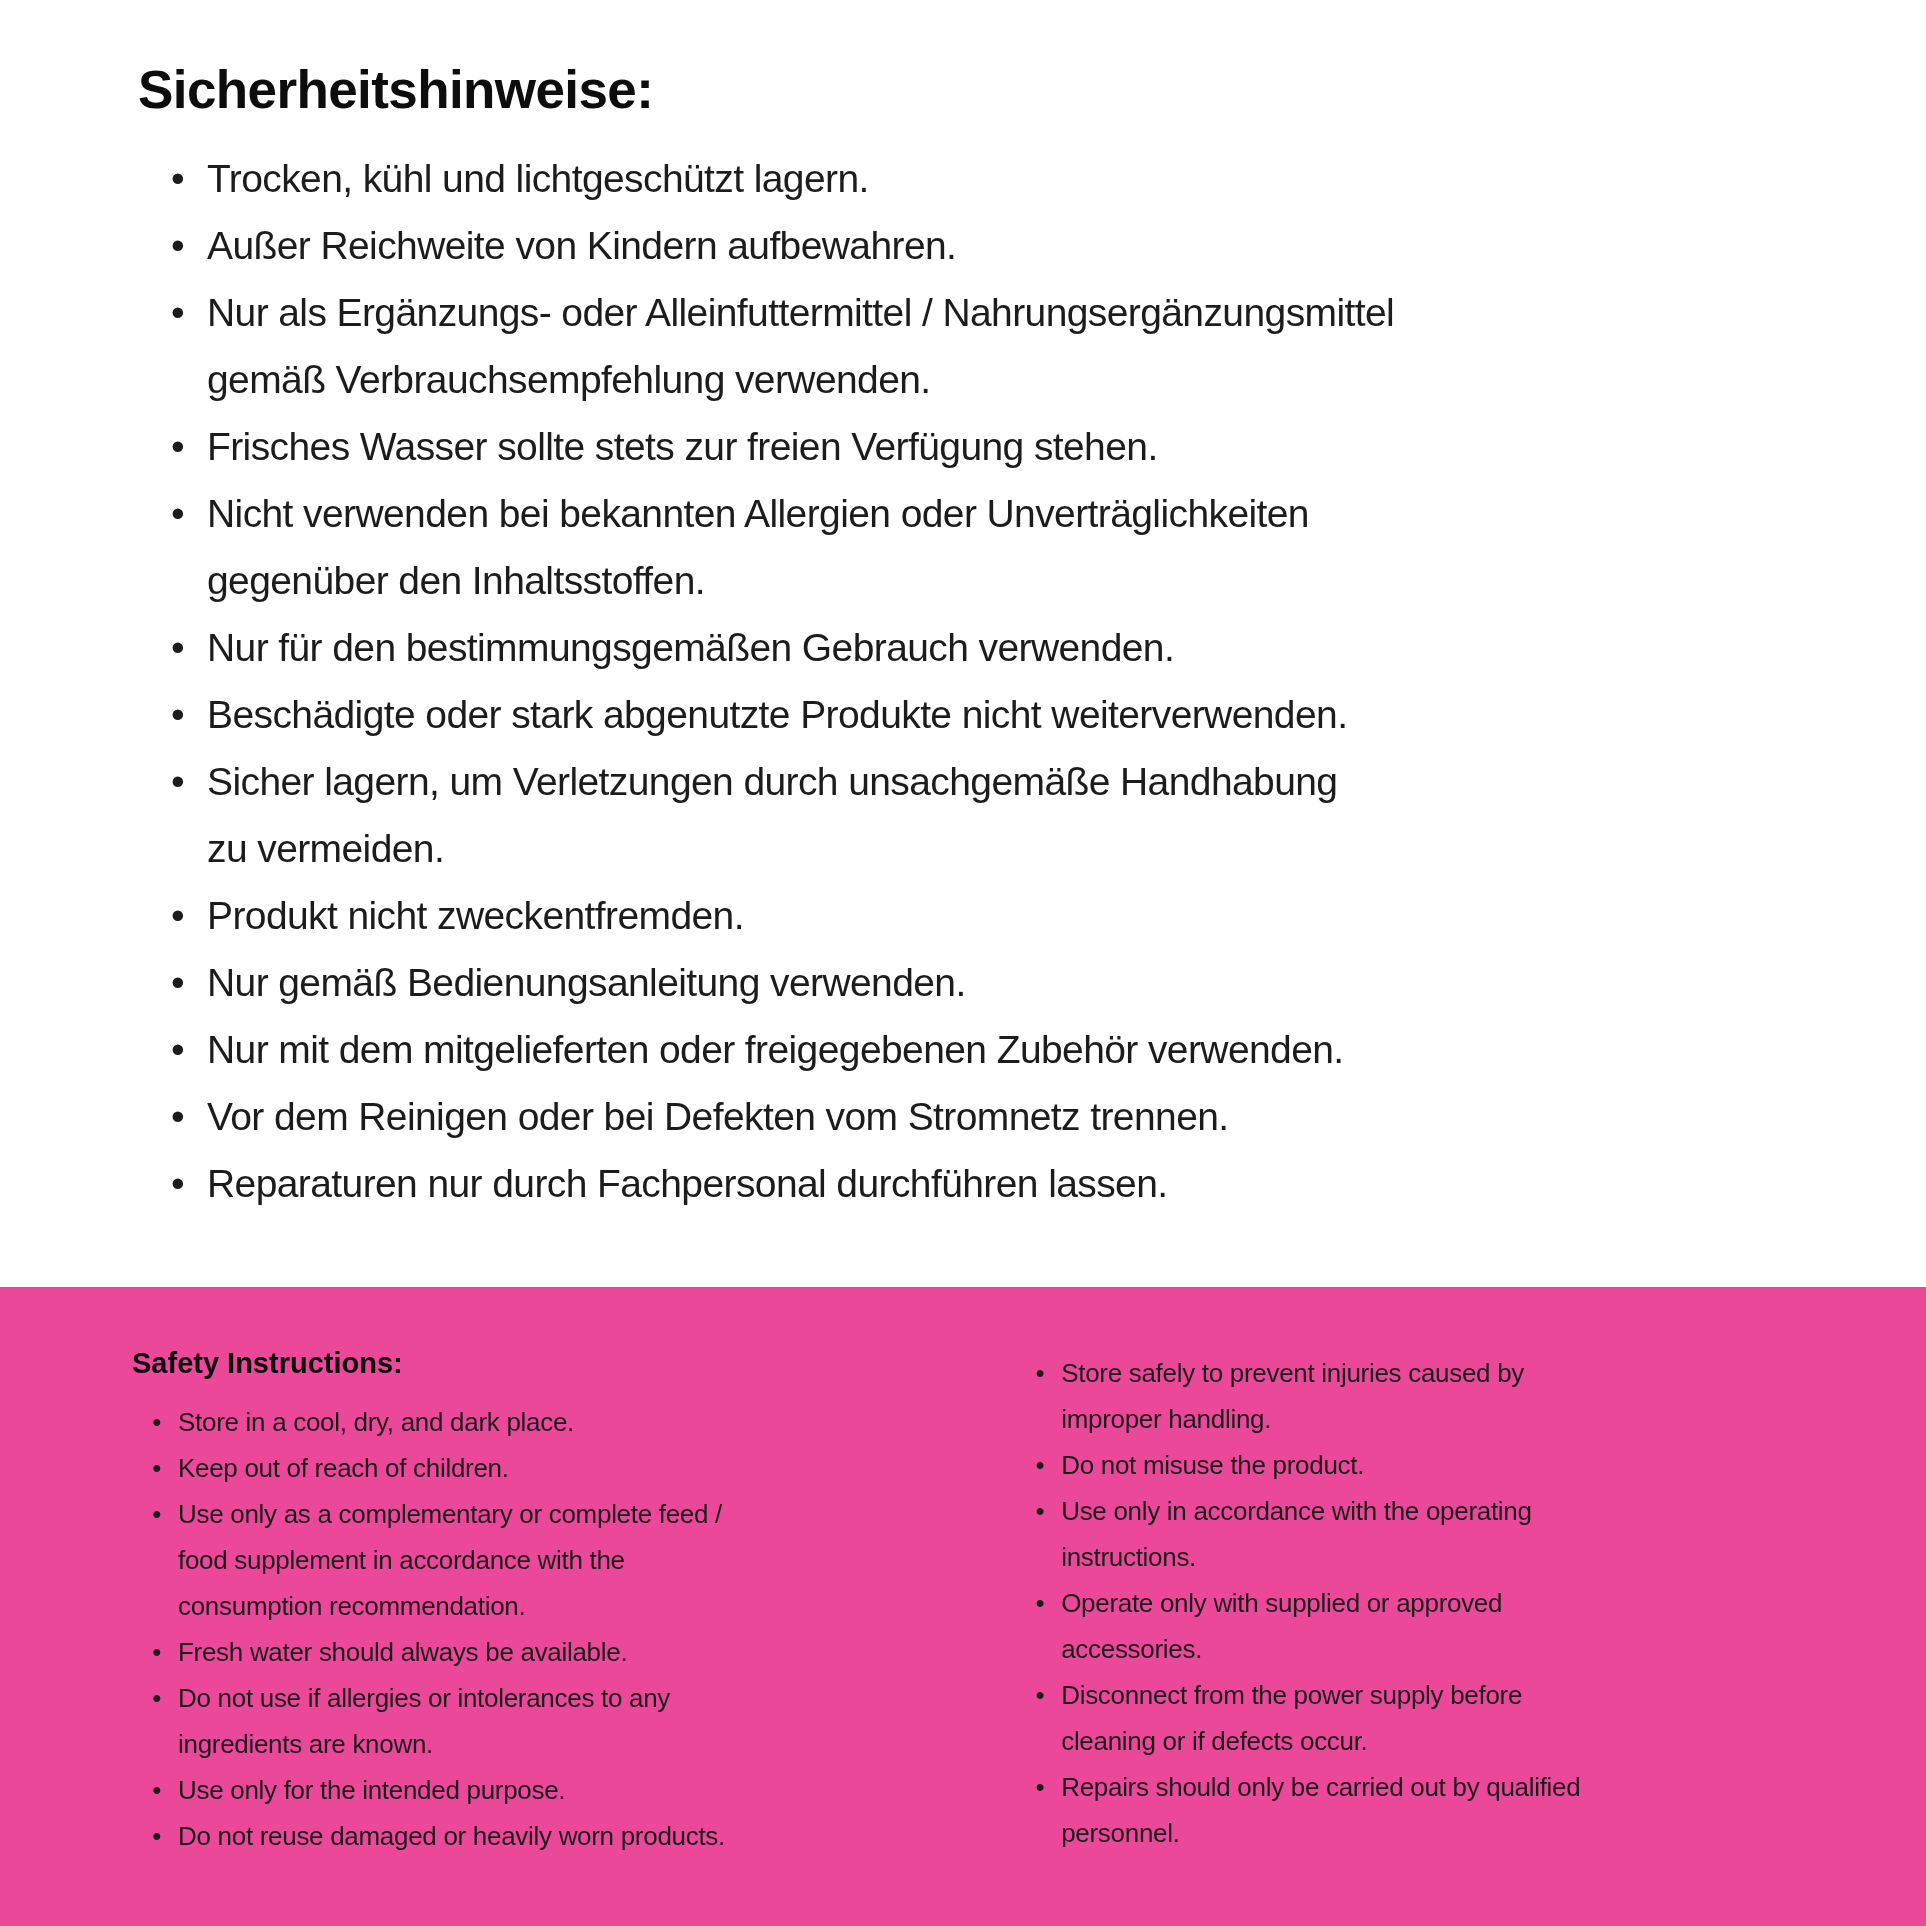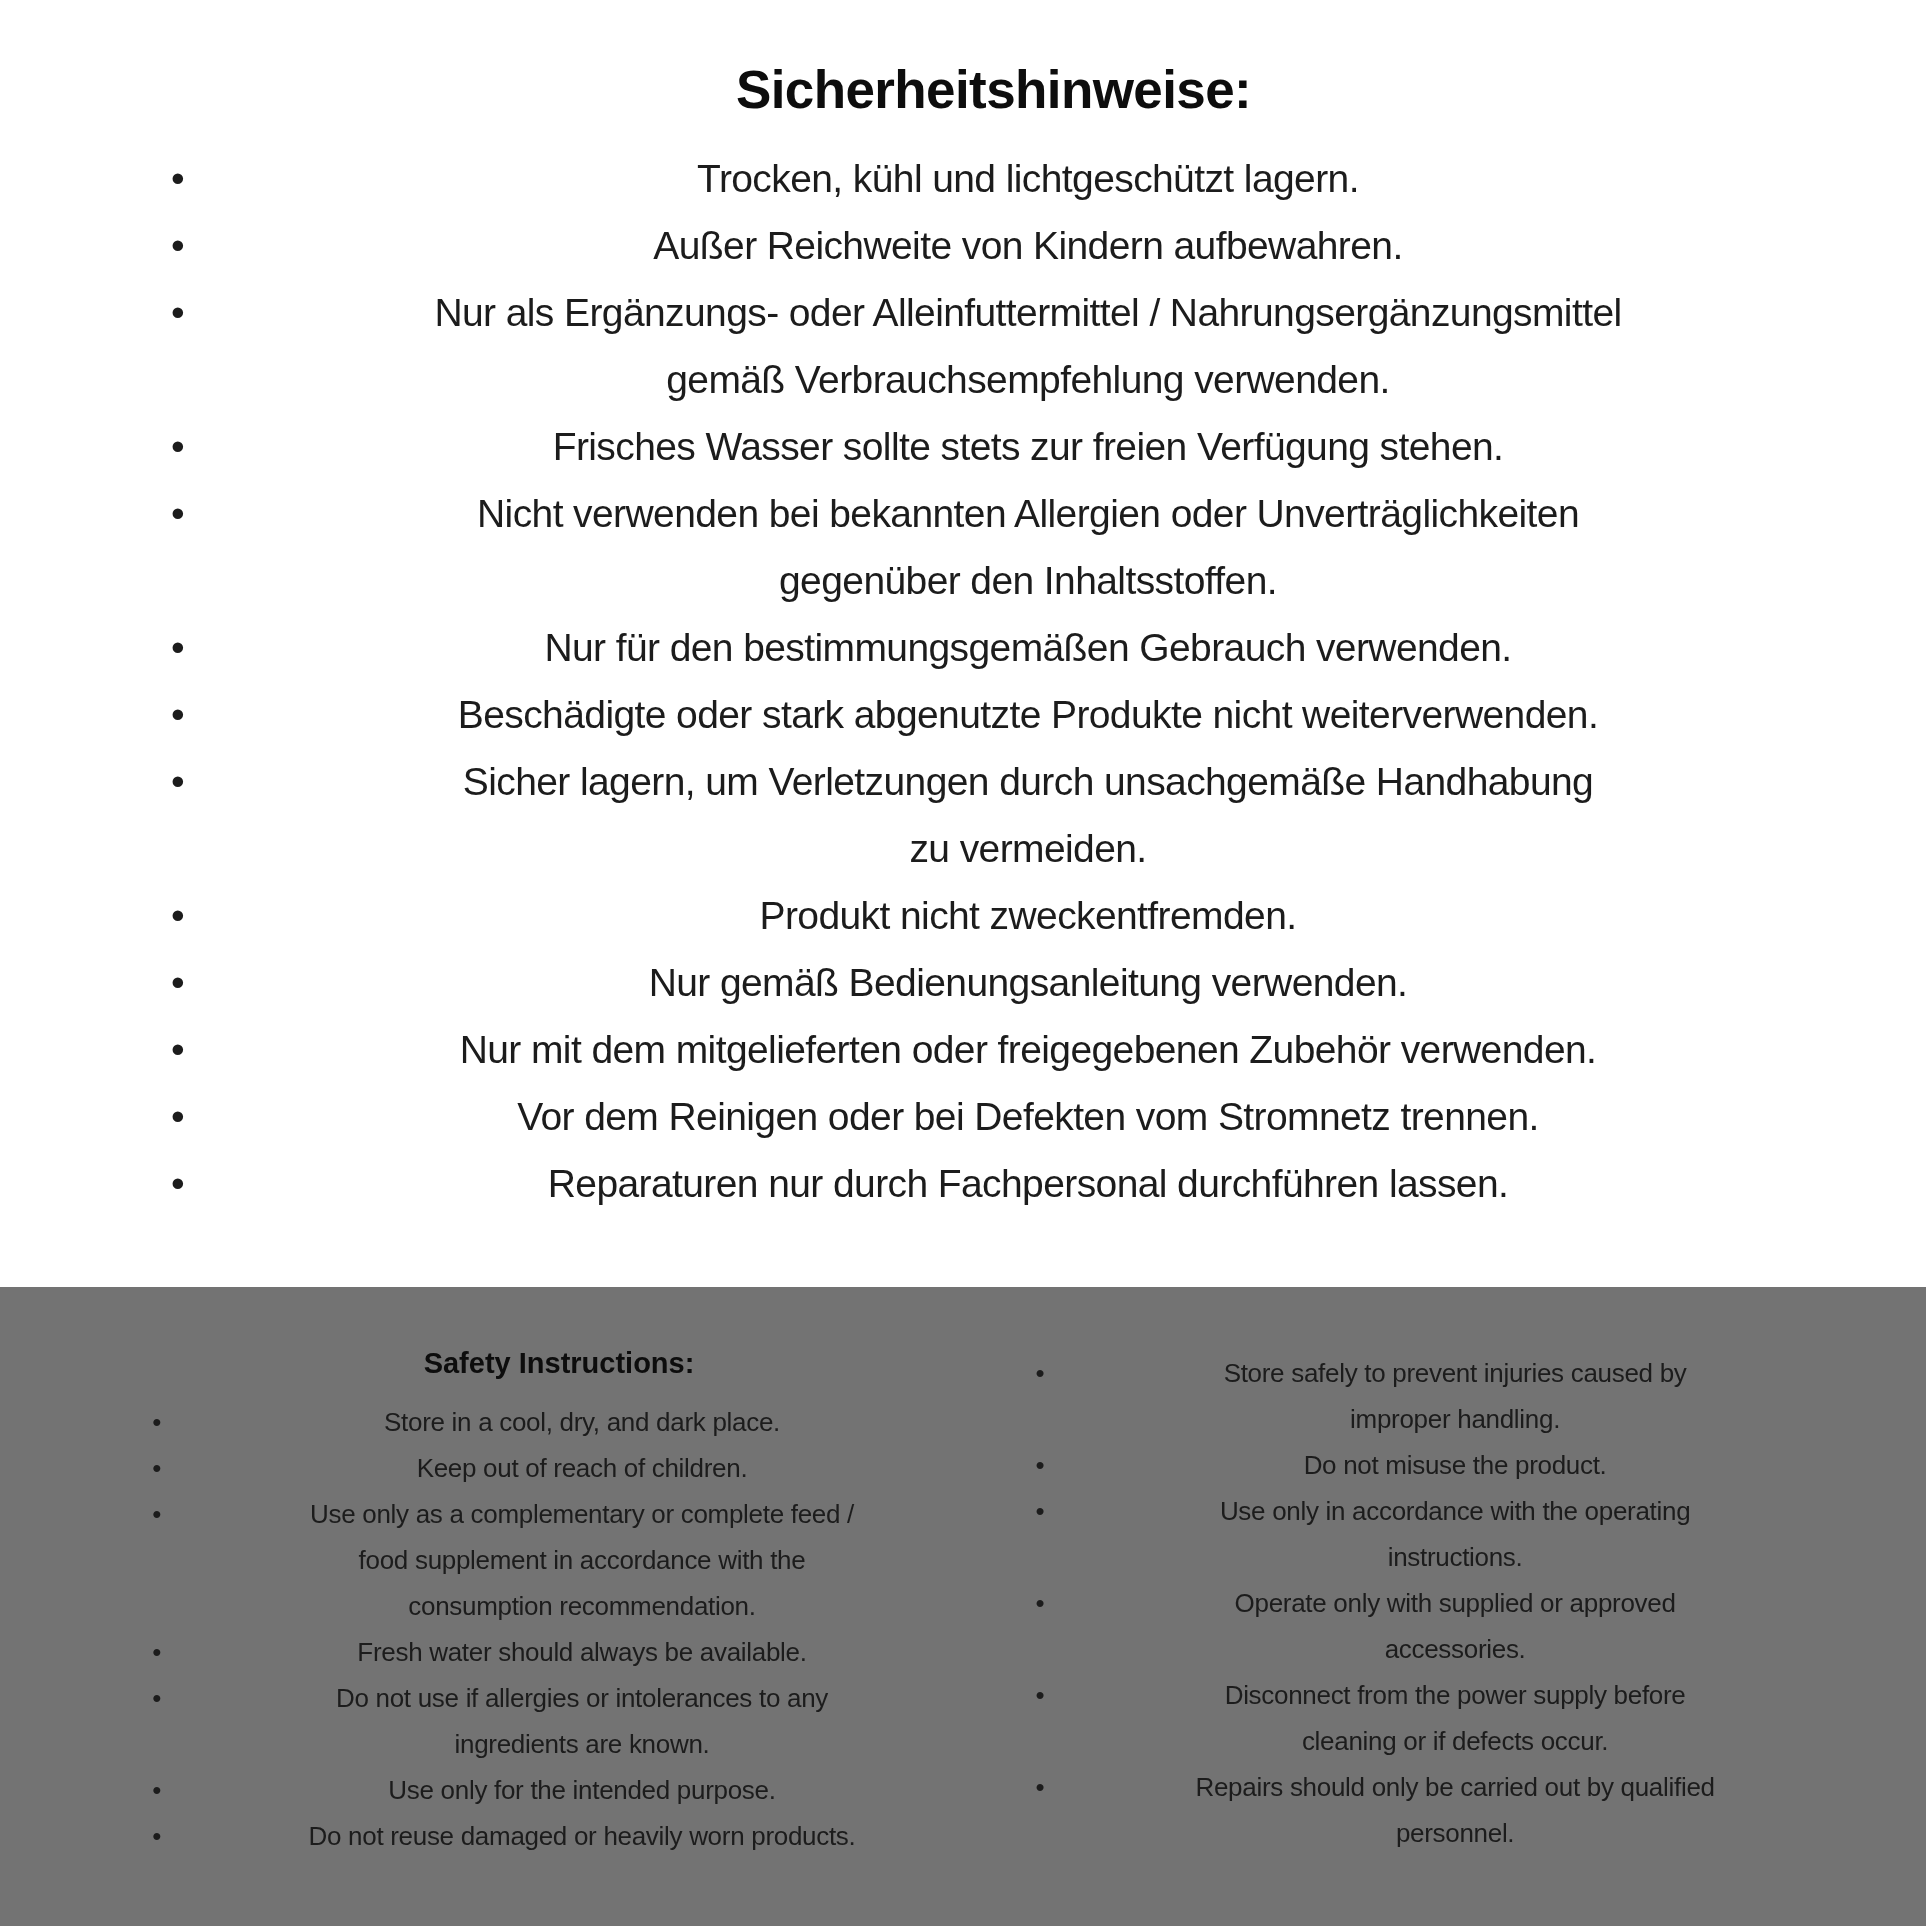--- a/index.html
+++ b/index.html
@@ -8,21 +8,20 @@
     background: #ffffff;
   }
   .page {
     position: relative;
     width: 1926px;
     height: 1926px;
     background: #ffffff;
     font-family: "Liberation Sans", sans-serif;
     color: #1a1a1a;
     overflow: hidden;
-    text-align: center;
   }
 
   
   .de-section {
     box-sizing: border-box;
     height: 1287px;
     padding: 61px 77px 0 138px;
   }
   .de-title {
     margin: 0;
@@ -50,21 +49,21 @@
   .de-list .bullet {
     position: absolute;
     left: 3.9px;
     top: 0;
   }
 
   
   .en-section {
     box-sizing: border-box;
     height: 639px;
-    background: #737373;
+    background: #ec4899;
     display: flex;
     align-items: flex-start;
     padding: 58px 77px 0 132px;
   }
   .en-col-left  { width: 854px; flex: 0 0 auto; }
   .en-col-right { margin-left: 45px; flex: 1 1 auto; }
   .en-title {
     margin: 0 0 18px 0;
     font-size: 29px;
     line-height: 1.25;

